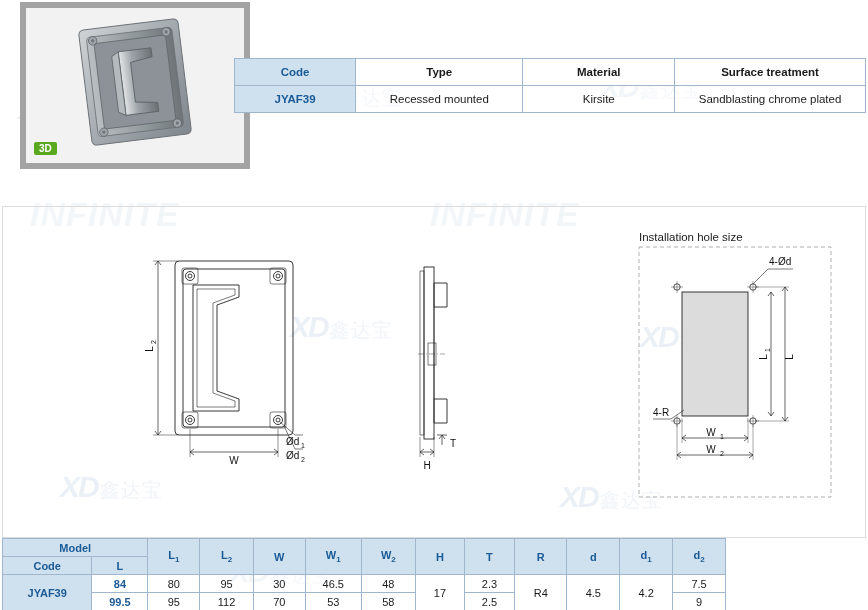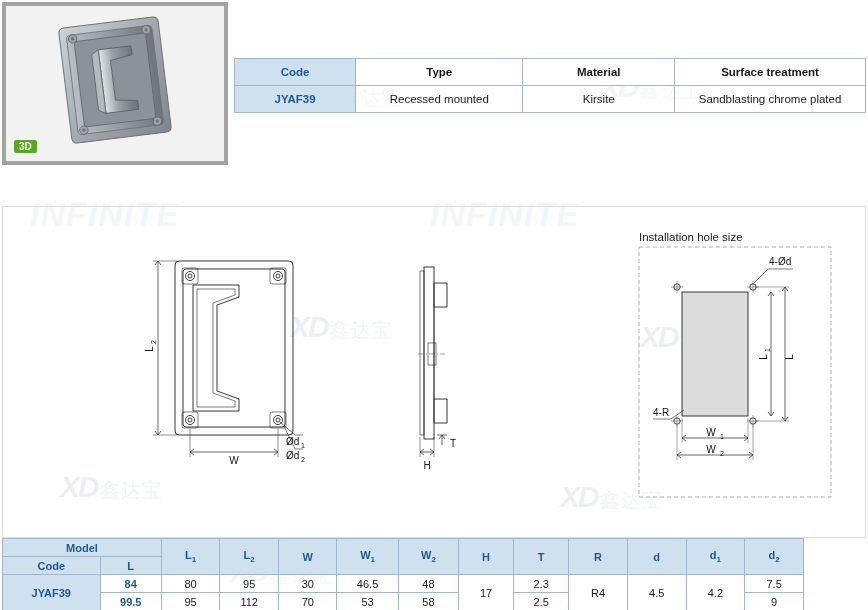--- a/index.html
+++ b/index.html
@@ -51,26 +51,26 @@
     font-size: 34px;
     font-weight: bold;
     font-style: italic;
     letter-spacing: 1px;
   }
   .wm-y { color: #f0e3c8; }
 
   
   .photo-box {
     position: absolute;
-    left: 2px;
+    left: 20px;
     top: 2px;
     width: 218px;
     height: 155px;
     background: #f2f2f2;
-    border: 4px solid #a3a3a3;
+    border: 6px solid #a3a3a3;
     overflow: hidden;
   }
   .badge-3d {
     position: absolute;
     left: 8px;
     bottom: 8px;
     background: #5aa81f;
     color: #fff;
     font-size: 10px;
     font-weight: bold;
@@ -131,21 +131,21 @@
     top: 24px;
     font-size: 11.5px;
     color: #1a1a1a;
   }
 
   
   .spec-table {
     position: absolute;
     left: 2px;
     top: 538px;
-    width: 802px;
+    width: 724px;
     border-collapse: collapse;
     font-size: 11px;
   }
   .spec-table th, .spec-table td {
     border: 1px solid #9fb6cc;
     text-align: center;
     height: 17px;
     padding: 0 2px;
   }
   .spec-table th {

